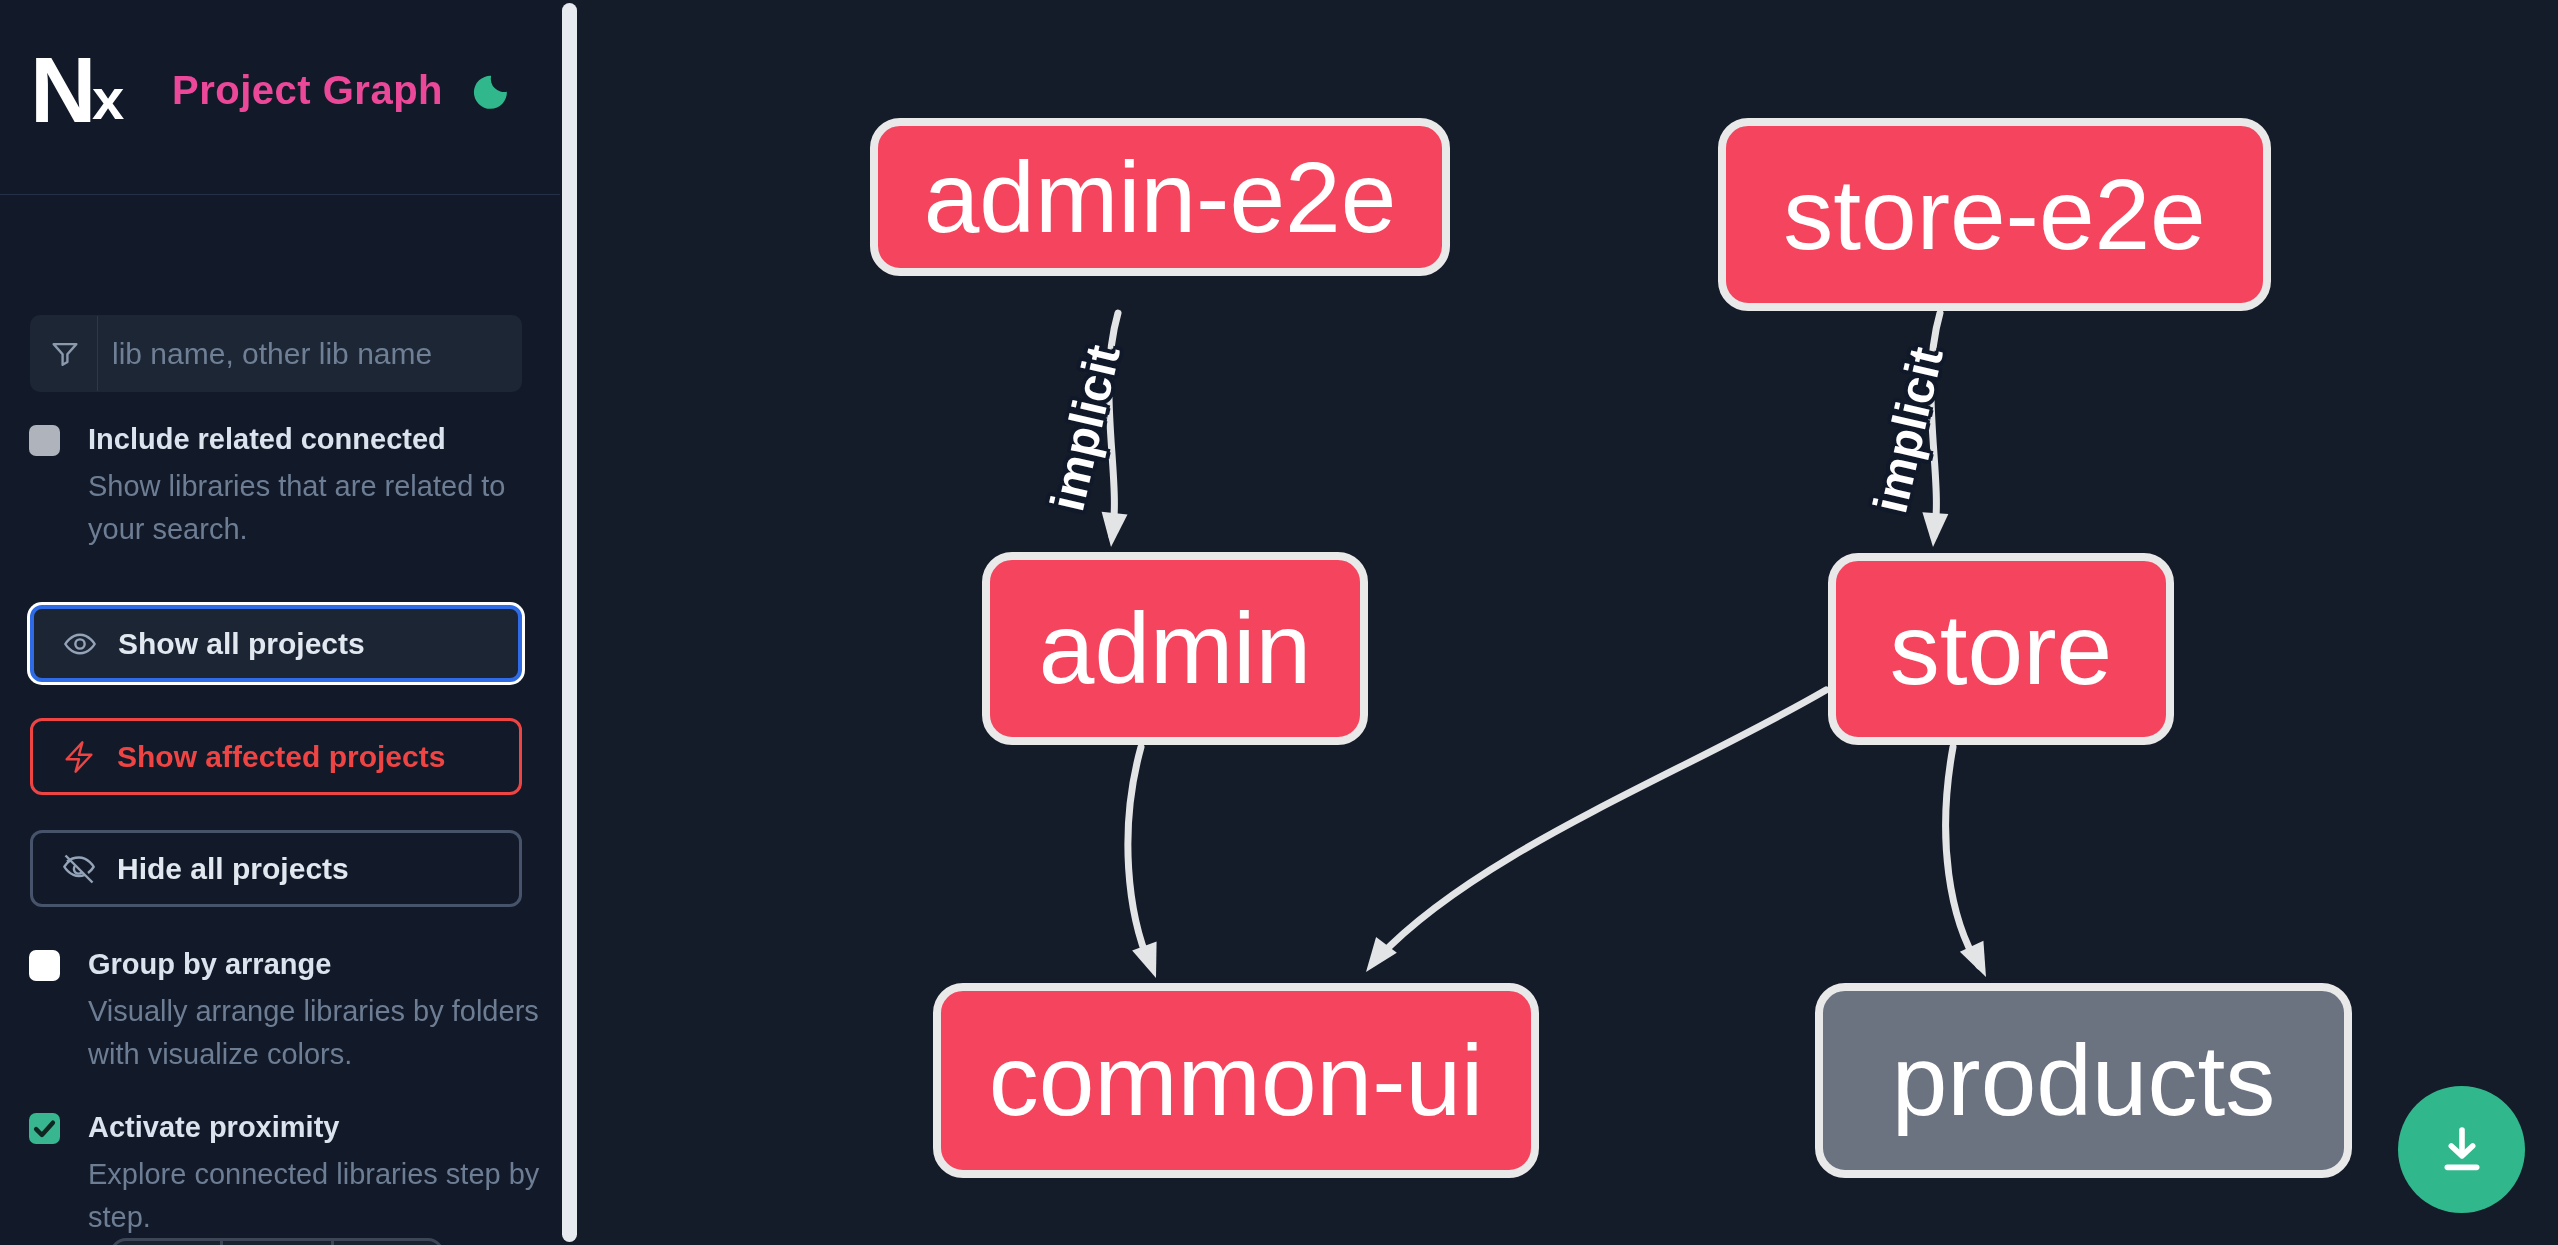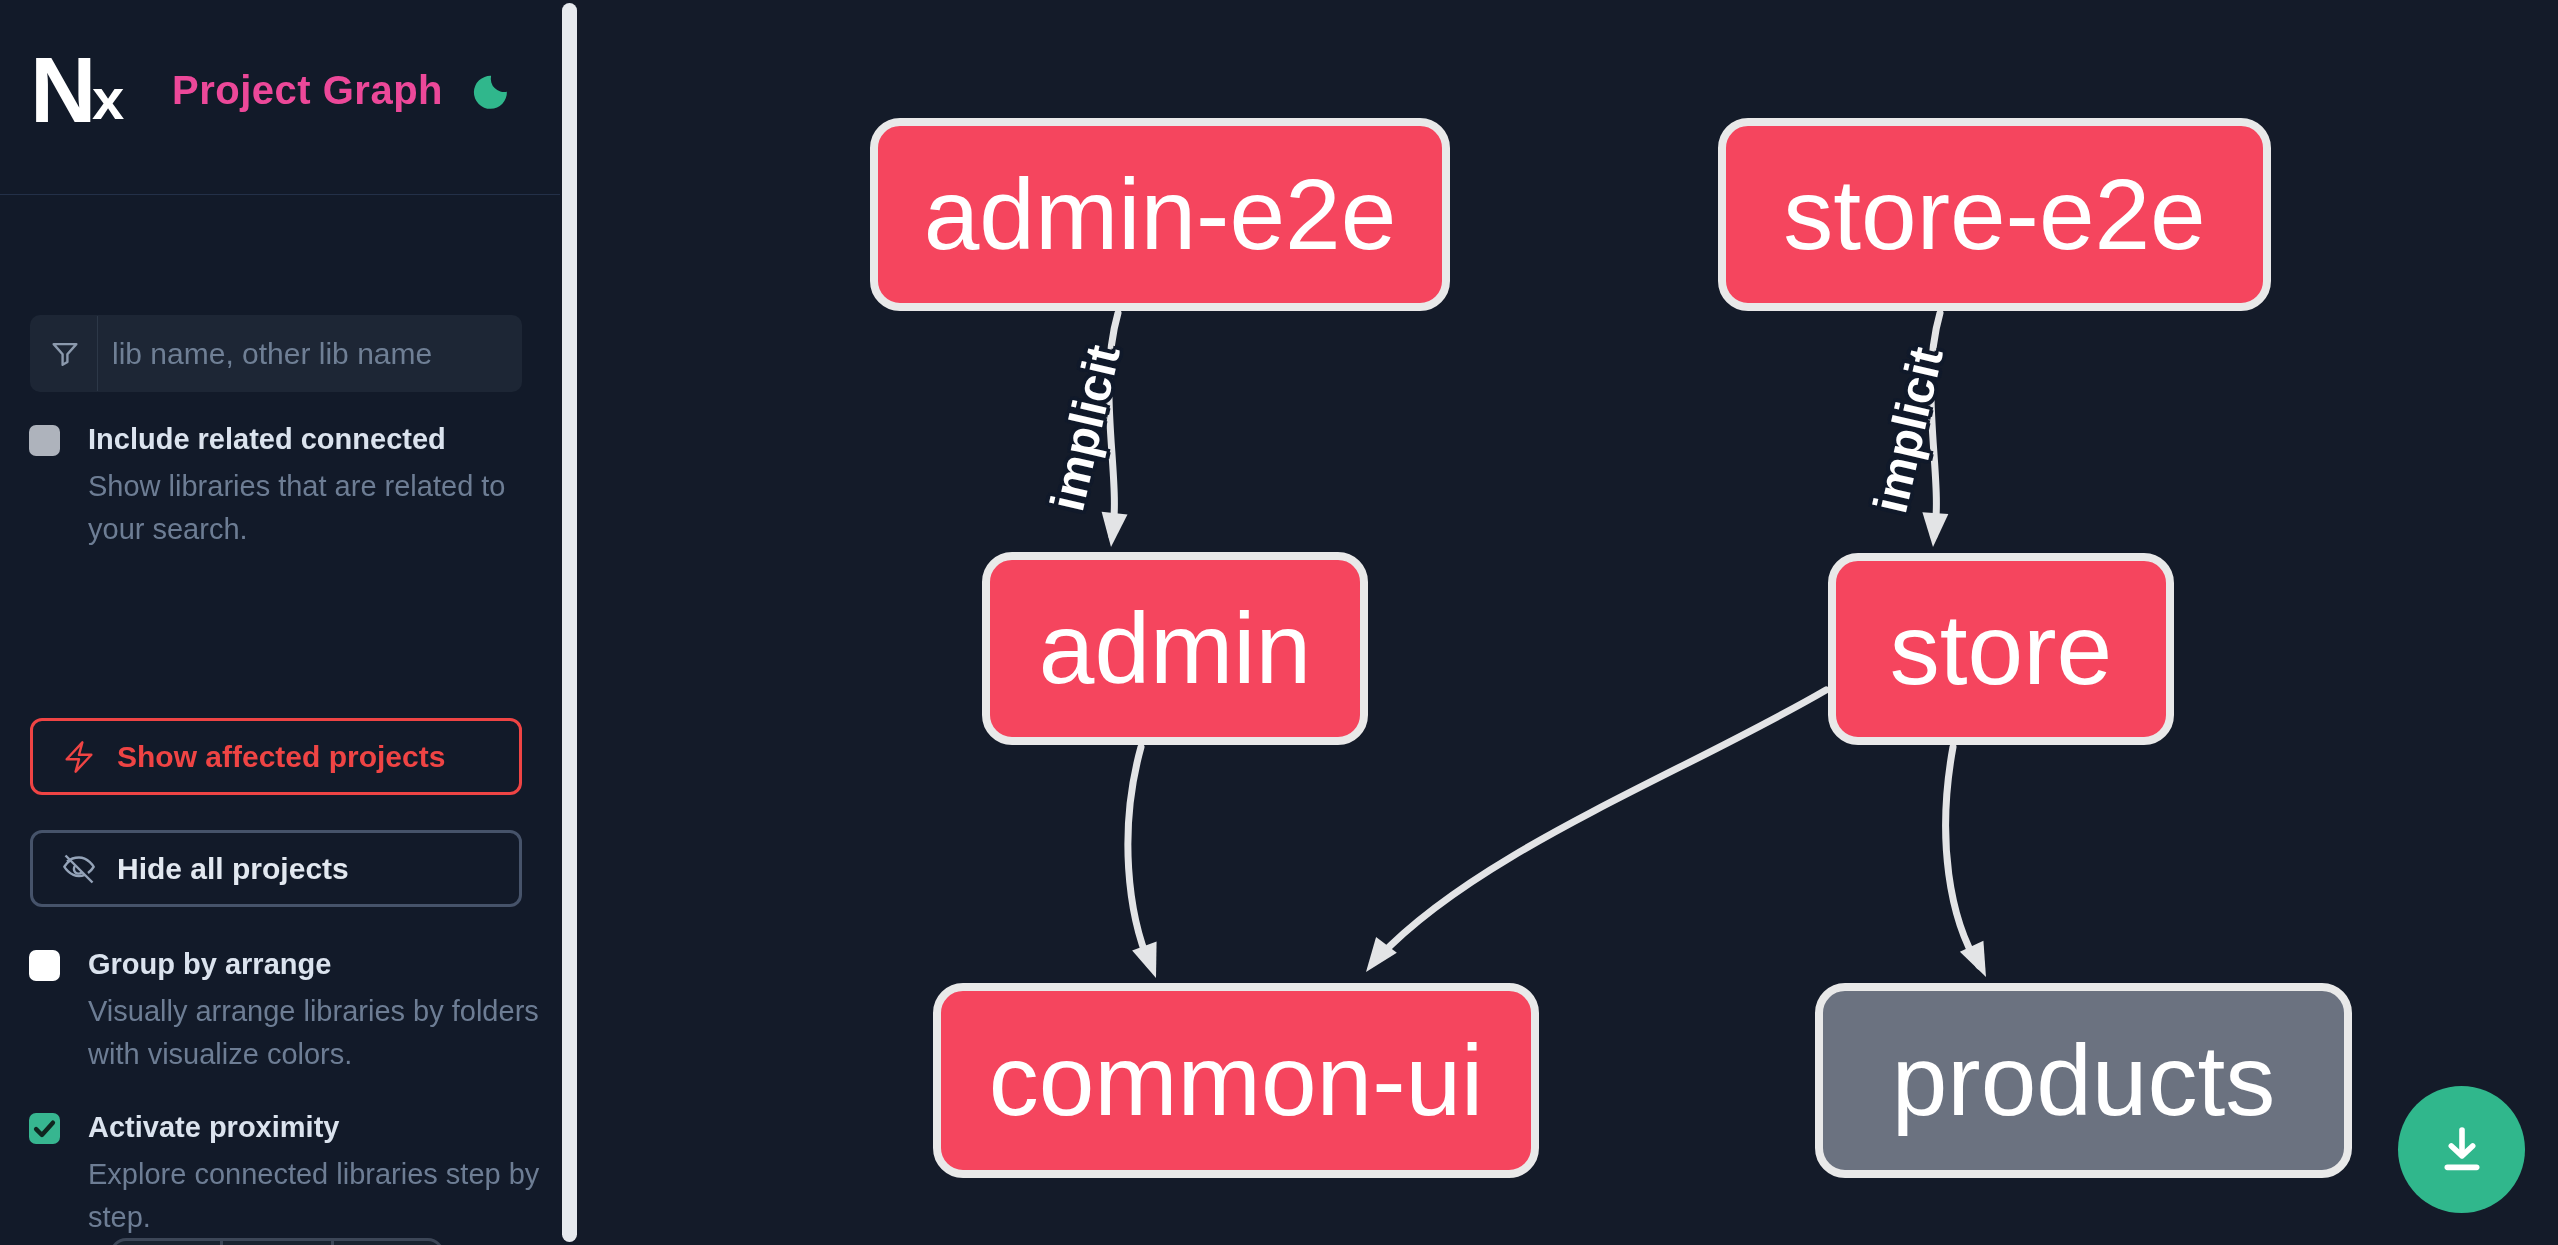--- a/index.html
+++ b/index.html
@@ -62,21 +62,21 @@
                background:#e7eaee; border-radius:8px; z-index:6; }
 
   
   .canvas { position:absolute; left:578px; top:0; width:1980px; height:1245px; background:#141b29; }
   .edges-svg { position:absolute; left:0; top:0; width:2558px; height:1245px; z-index:1; }
 
   .gnode { position:absolute; z-index:2; border:8px solid #e9e9e9; border-radius:30px;
            background:#f5455e; color:#ffffff; display:flex; align-items:center; justify-content:center;
            font-size:100px; font-weight:400; cursor:pointer; letter-spacing:0; }
   .gnode.default { background:#6b7280; }
-  .n-admin-e2e { left:870px;  top:118px; width:580px; height:193px; }
+  .n-admin-e2e { left:870px;  top:118px; width:580px; height:158px; }
   .n-store-e2e { left:1718px; top:118px; width:553px; height:193px; }
   .n-admin     { left:982px;  top:552px; width:386px; height:193px; }
   .n-store     { left:1828px; top:553px; width:346px; height:192px; }
   .n-common-ui { left:933px;  top:983px; width:606px; height:195px; }
   .n-products  { left:1815px; top:983px; width:537px; height:195px; }
 
   .edge-label { position:absolute; z-index:3; color:#ffffff; font-size:48px; font-weight:700;
                 white-space:nowrap; transform:translate(-50%,-50%) rotate(-77deg);
                 text-shadow:-4px 0 #10192a, 4px 0 #10192a, 0 -4px #10192a, 0 4px #10192a,
                             -3px -3px #10192a, 3px 3px #10192a, -3px 3px #10192a, 3px -3px #10192a; }
@@ -150,20 +150,27 @@
       <div class="search-divider"></div>
       <input class="search-input" type="text" placeholder="lib name, other lib name" style="">
     </div>
 
     <div class="check-row" style="top:425px;">
       <div class="checkbox cb-gray"></div>
       <div class="check-label">Include related connected</div>
       <div class="check-desc">Show libraries that are related to your search.</div>
     </div>
 
+    <div class="sb-btn btn-show-all">
+      <svg class="btn-icon" viewBox="0 0 24 24" fill="none" stroke="#94a3b8" stroke-width="1.6" stroke-linejoin="round">
+        <path d="M2.2 12 s3.6-6.2 9.8-6.2 9.8 6.2 9.8 6.2 -3.6 6.2 -9.8 6.2 -9.8-6.2 -9.8-6.2 z"></path>
+        <circle cx="12" cy="12" r="3.1"></circle>
+      </svg>
+      <span class="btn-label">Show all projects</span>
+    </div>
 
     <div class="sb-btn btn-affected">
       <svg class="btn-icon" viewBox="0 0 24 24" fill="none" stroke="#ef4444" stroke-width="1.6" stroke-linejoin="round">
         <path d="M3.75 13.5 L14.25 2.25 L12 10.5 h8.25 L9.75 21.75 L12 13.5 z"></path>
       </svg>
       <span class="btn-label">Show affected projects</span>
     </div>
 
     <div class="sb-btn btn-hide-all">
       <svg class="btn-icon" viewBox="0 0 24 24" fill="none" stroke="#94a3b8" stroke-width="1.6" stroke-linejoin="round">

